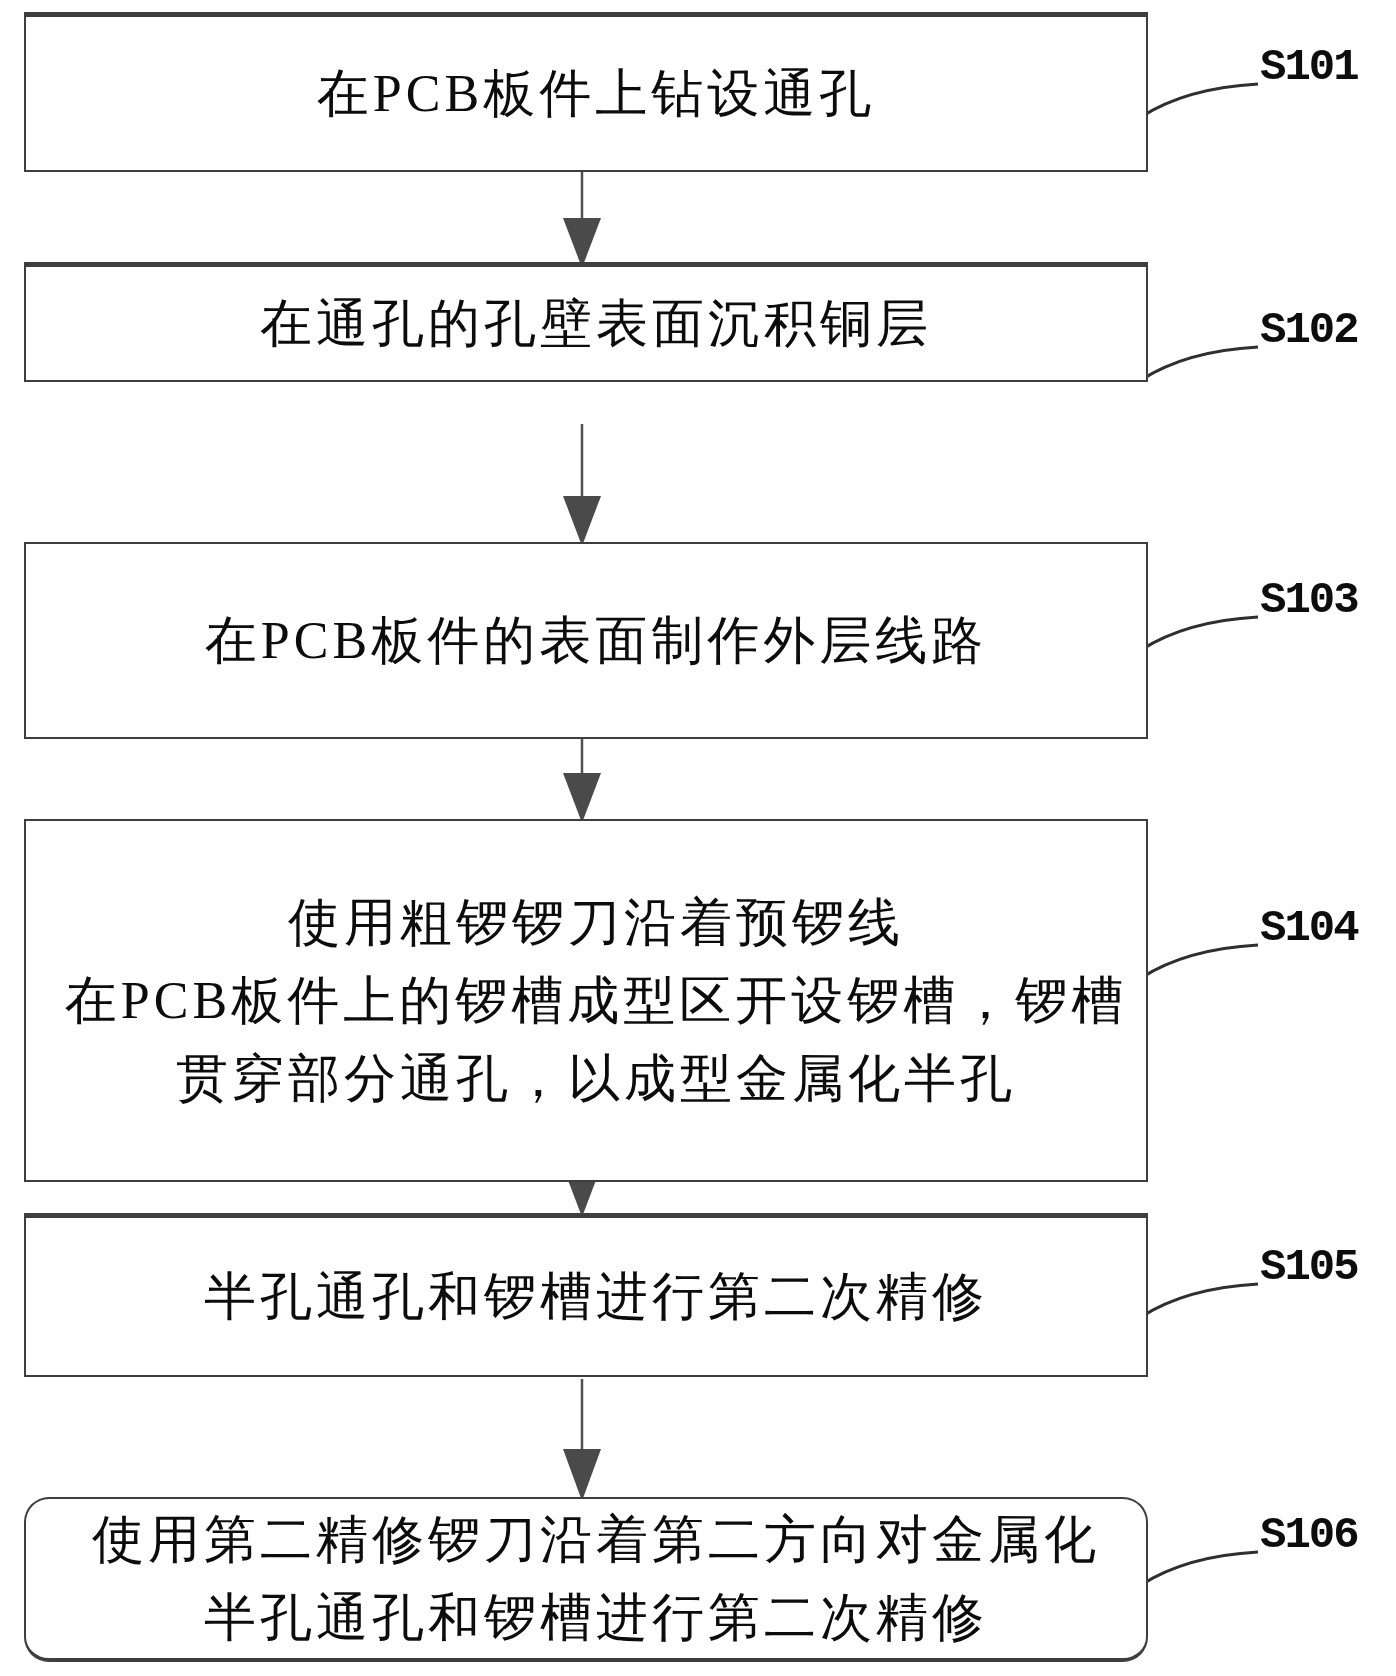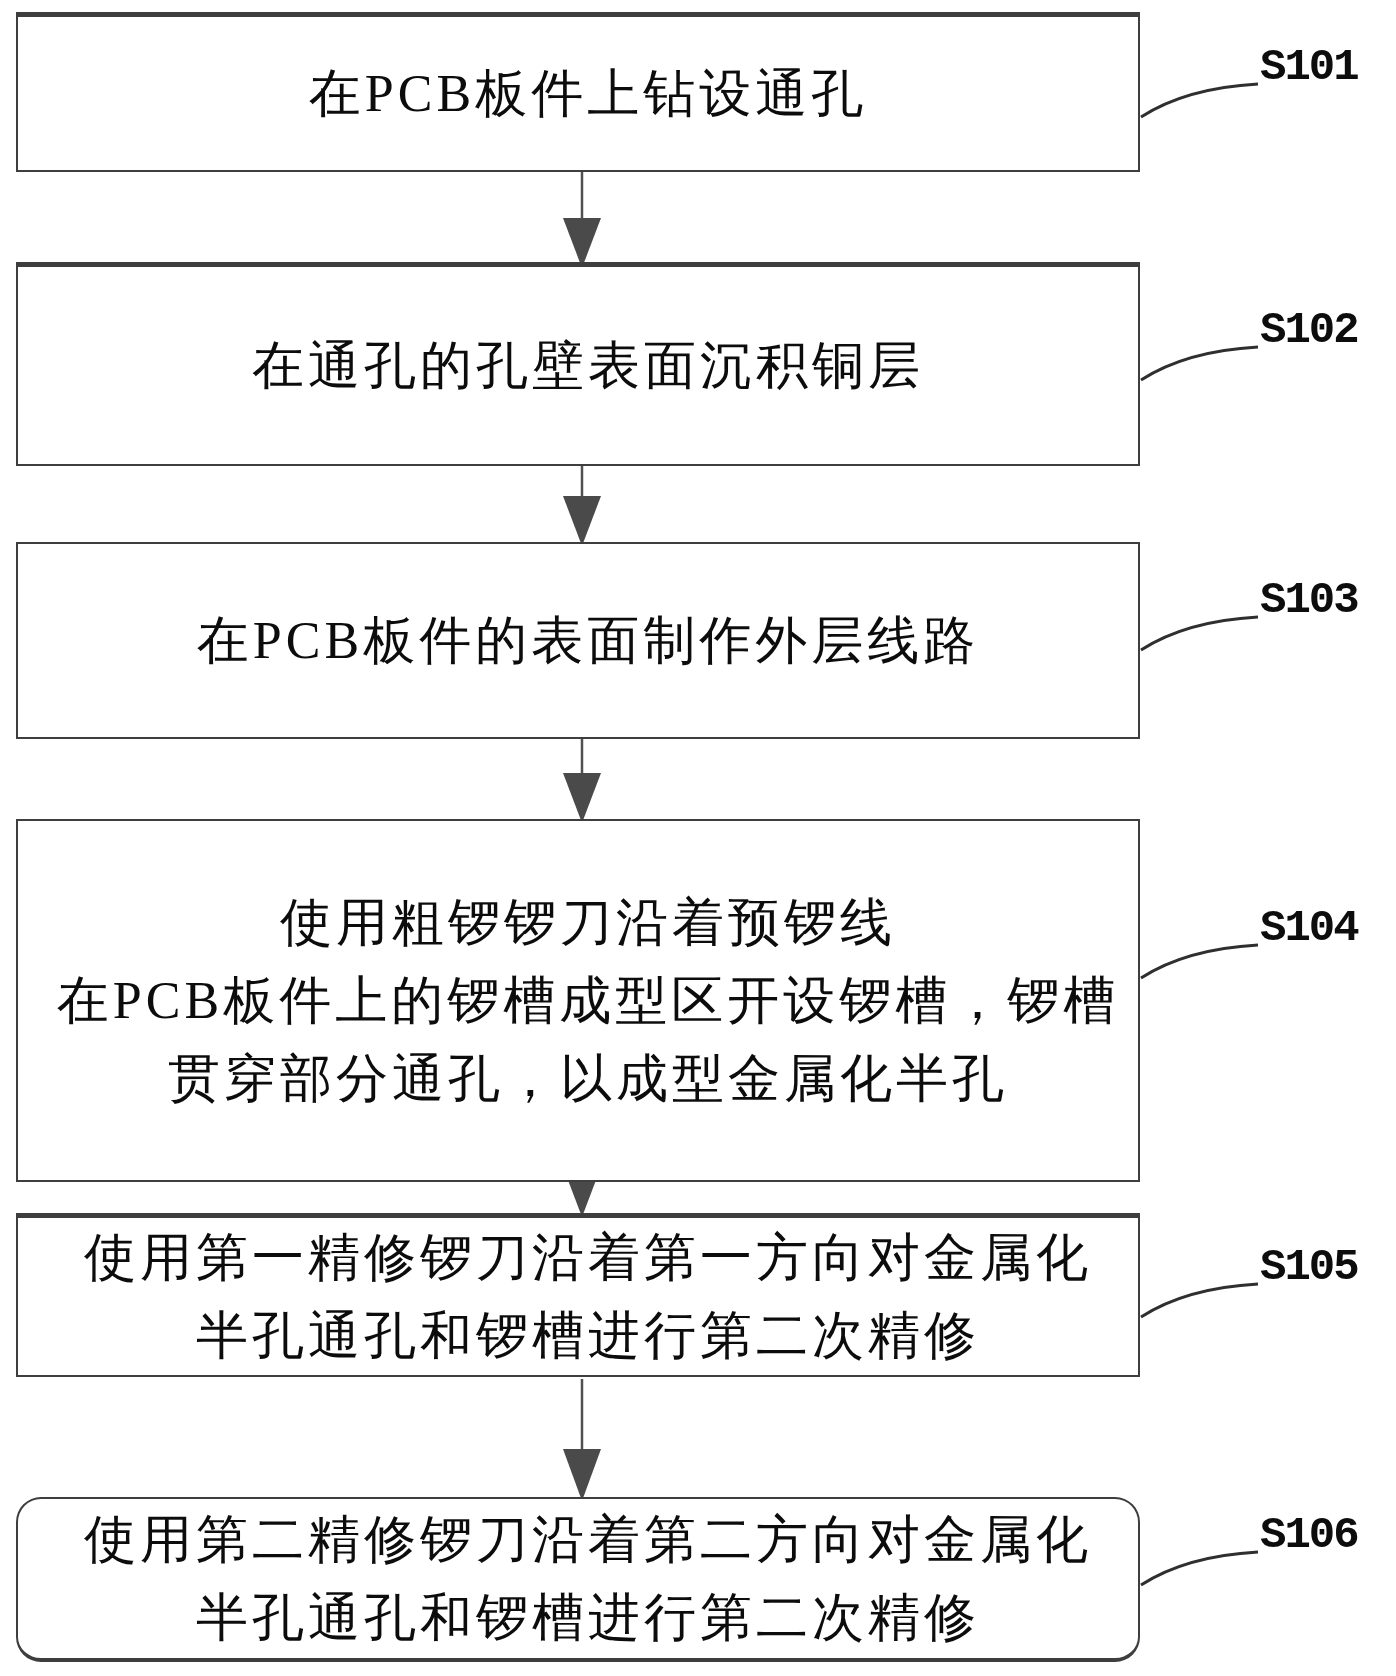--- a/index.html
+++ b/index.html
@@ -18,21 +18,21 @@
   .overlay {
     position: absolute;
     left: 0;
     top: 0;
     width: 1396px;
     height: 1676px;
     z-index: 1;
   }
   .step-box {
     position: absolute;
-    left: 16px;
+    left: 24px;
     width: 1124px;
     box-sizing: border-box;
     border: 2px solid #3e3e3e;
     background: #ffffff;
     z-index: 2;
     display: flex;
     flex-direction: column;
     justify-content: center;
     align-items: center;
     padding-left: 20px;
@@ -56,21 +56,21 @@
     left: 1260px;
     z-index: 2;
     font-family: Liberation Mono, monospace;
     font-size: 44px;
     font-weight: 600;
     letter-spacing: -2px;
     color: #0d0d0d;
     white-space: nowrap;
   }
   #box-1 { top: 12px;   height: 160px; }
-  #box-2 { top: 262px;  height: 204px; justify-content: center; }
+  #box-2 { top: 262px;  height: 120px; justify-content: center; }
   #box-3 { top: 542px;  height: 197px; }
   #box-4 { top: 819px;  height: 363px; }
   #box-5 { top: 1213px; height: 164px; }
   #box-6 { top: 1497px; height: 165px; }
   #label-1 { top: 42px;  }
   #label-2 { top: 305px; }
   #label-3 { top: 575px; }
   #label-4 { top: 903px; }
   #label-5 { top: 1242px; }
   #label-6 { top: 1510px; }
@@ -136,21 +136,20 @@
     <div class="box-lines">
       <span class="line">使用粗锣锣刀沿着预锣线</span>
       <span class="line">在PCB板件上的锣槽成型区开设锣槽，锣槽</span>
       <span class="line">贯穿部分通孔，以成型金属化半孔</span>
     </div>
   </div>
   <div class="step-label" id="label-4">S104</div>
 
   <div class="step-box thick-top" id="box-5">
     <div class="box-lines">
-      <span class="line">使用第一精修锣刀沿着第一方向对金属化</span>
       <span class="line">半孔通孔和锣槽进行第二次精修</span>
     </div>
   </div>
   <div class="step-label" id="label-5">S105</div>
 
   <div class="step-box thick-bottom" id="box-6">
     <div class="box-lines">
       <span class="line">使用第二精修锣刀沿着第二方向对金属化</span>
       <span class="line">半孔通孔和锣槽进行第二次精修</span>
     </div>

